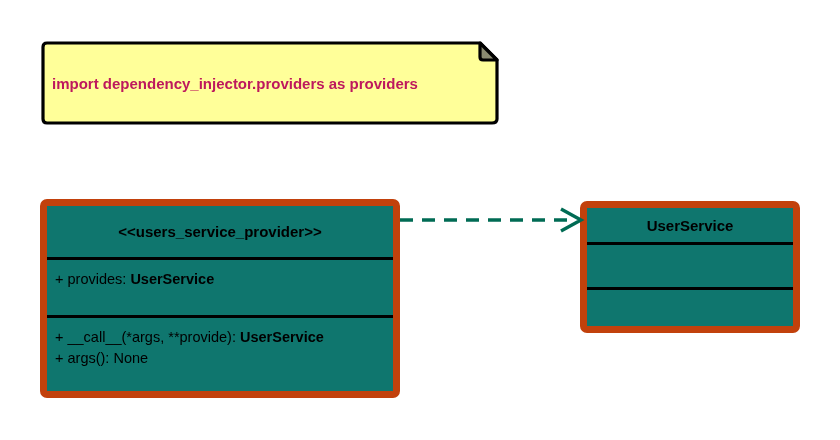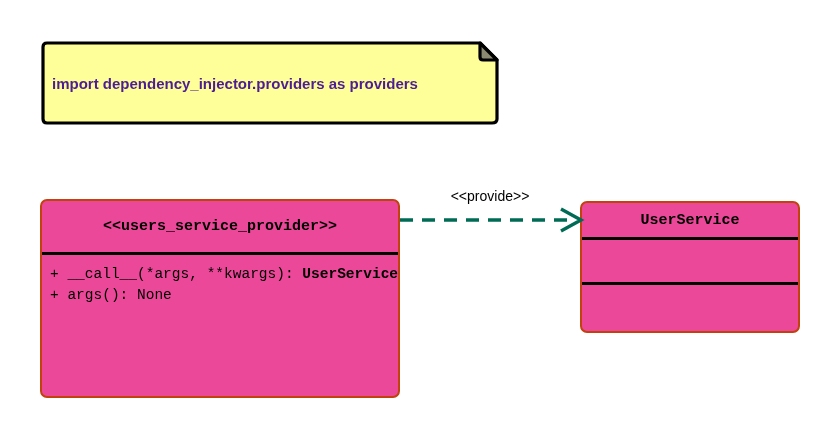--- a/index.html
+++ b/index.html
@@ -43,34 +43,33 @@
     position: absolute;
     left: 12px;
     top: 0;
     width: 440px;
     height: 86px;
     display: flex;
     align-items: center;
     justify-content: flex-start;
     font-size: 15px;
     font-weight: bold;
-    color: #4c1d95;
+    color: #be185d;
     letter-spacing: 0px;
     white-space: nowrap;
   }
 
   
   .uml-class {
     position: absolute;
     box-sizing: border-box;
-    background: #ec4899;
-    border: 2px solid #c2410c;
+    background: #0f766e;
+    border: 7px solid #c2410c;
     border-radius: 7px;
     overflow: hidden;
-    font-family: Liberation Mono, monospace;
   }
   .uml-compartment {
     box-sizing: border-box;
     position: relative;
   }
   .uml-compartment + .uml-compartment {
     border-top: 3px solid #000000;
   }
 
   .cls-title {
@@ -152,38 +151,40 @@
     </svg>
     <div class="note-text">import dependency_injector.providers as providers</div>
   </div>
 
   <div class="uml-class" id="provider-class">
 
     <div class="uml-compartment cls-title c-title">
       <div class="stereotype">&lt;&lt;users_service_provider&gt;&gt;</div>
     </div>
 
+    <div class="uml-compartment cls-members c-attrs">
+      <div class="member-row"><span>+ provides: </span><b>UserService</b></div>
+    </div>
 
     <div class="uml-compartment cls-members c-ops">
-      <div class="member-row"><span>+ __call__(*args, **kwargs): </span><b>UserService</b></div>
+      <div class="member-row"><span>+ __call__(*args, **provide): </span><b>UserService</b></div>
       <div class="member-row"><span>+ args(): None</span><b></b></div>
     </div>
   </div>
 
   <div class="uml-class" id="service-class">
 
     <div class="uml-compartment cls-title c-title">
       <div class="clsname">UserService</div>
     </div>
 
     <div class="uml-compartment cls-members c-attrs"></div>
 
     <div class="uml-compartment cls-members c-ops"></div>
   </div>
 
   <svg id="connector" viewBox="0 0 195 60">
     <line x1="5" y1="40" x2="178" y2="40" stroke="#006B54" stroke-width="3.4" stroke-dasharray="13 9" stroke-linecap="butt"></line>
     <polyline points="166,29 186,40 166,51" fill="none" stroke="#006B54" stroke-width="3.4" stroke-linejoin="miter" stroke-linecap="butt"></polyline>
   </svg>
 
-  <div class="edge-label">&lt;&lt;provide&gt;&gt;</div>
 
 </div>
 
 </body></html>

